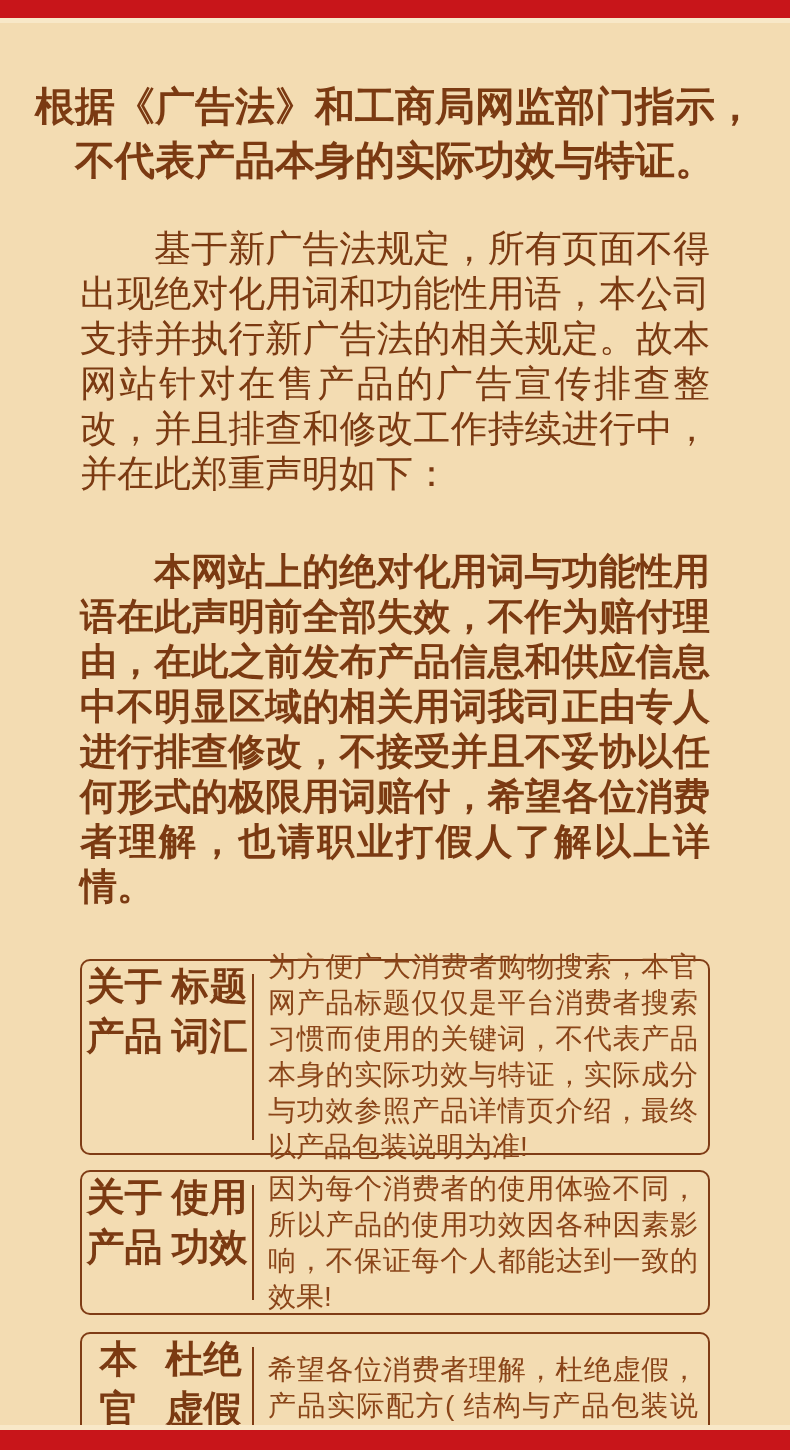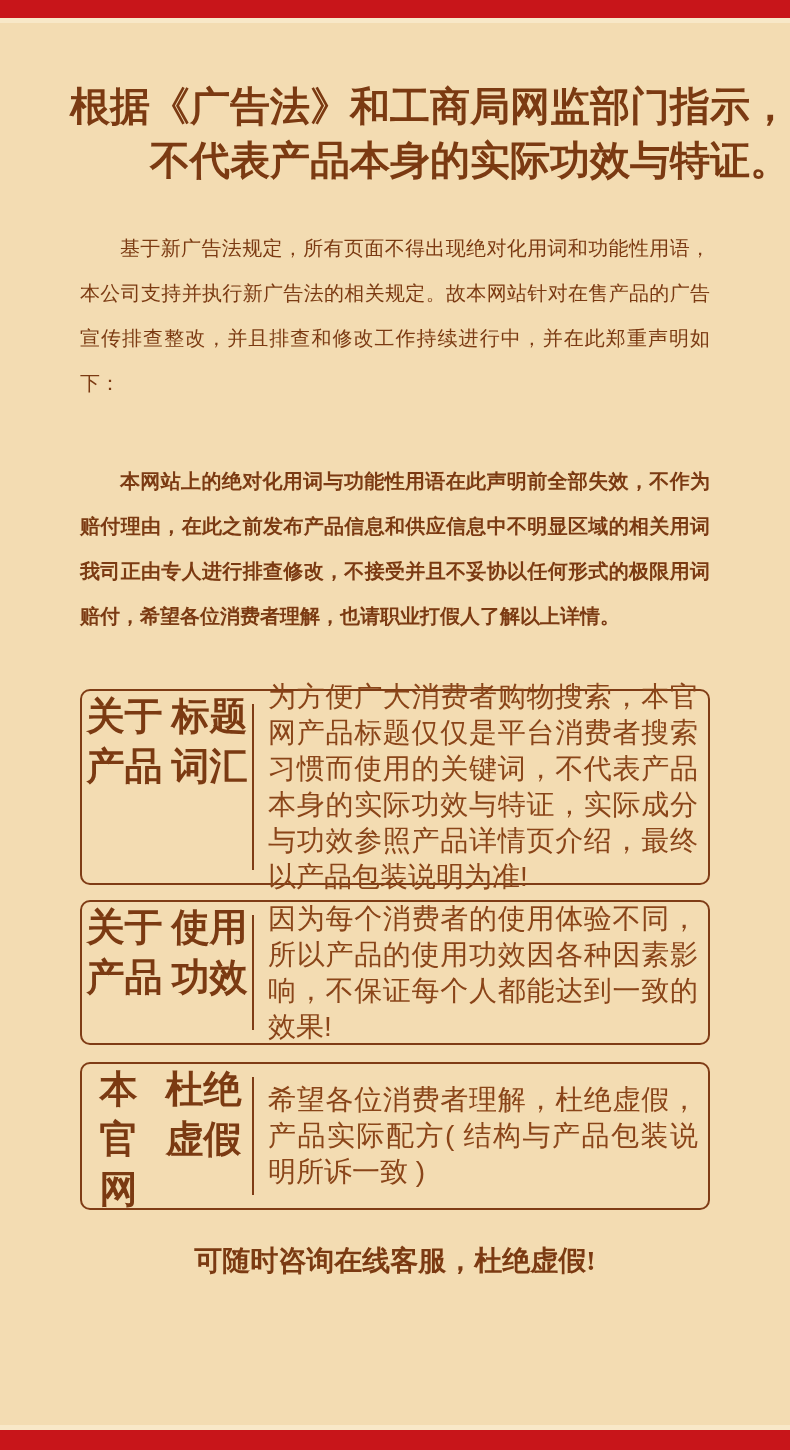--- a/index.html
+++ b/index.html
@@ -23,29 +23,29 @@
 
   .page-title{
     margin:0;
     padding-top:80px;
     text-align:center;
     font-size:40px;
     line-height:54px;
     font-weight:700;
     color:#7b3a12;
   }
-  .page-title .t-line{display:block;text-align:right;}
+  .page-title .t-line{display:block;}
 
   .statements{
     width:630px;
     margin:38px auto 0 auto;
   }
   .statements p{
     margin:0;
-    font-size:20px;
+    font-size:37px;
     line-height:45px;
     text-align:justify;
     text-indent:2em;
     color:#7b3a12;
   }
   .statements p + p{margin-top:53px;font-weight:bold;}
 
   .notice-box{
     box-sizing:border-box;
     width:630px;

